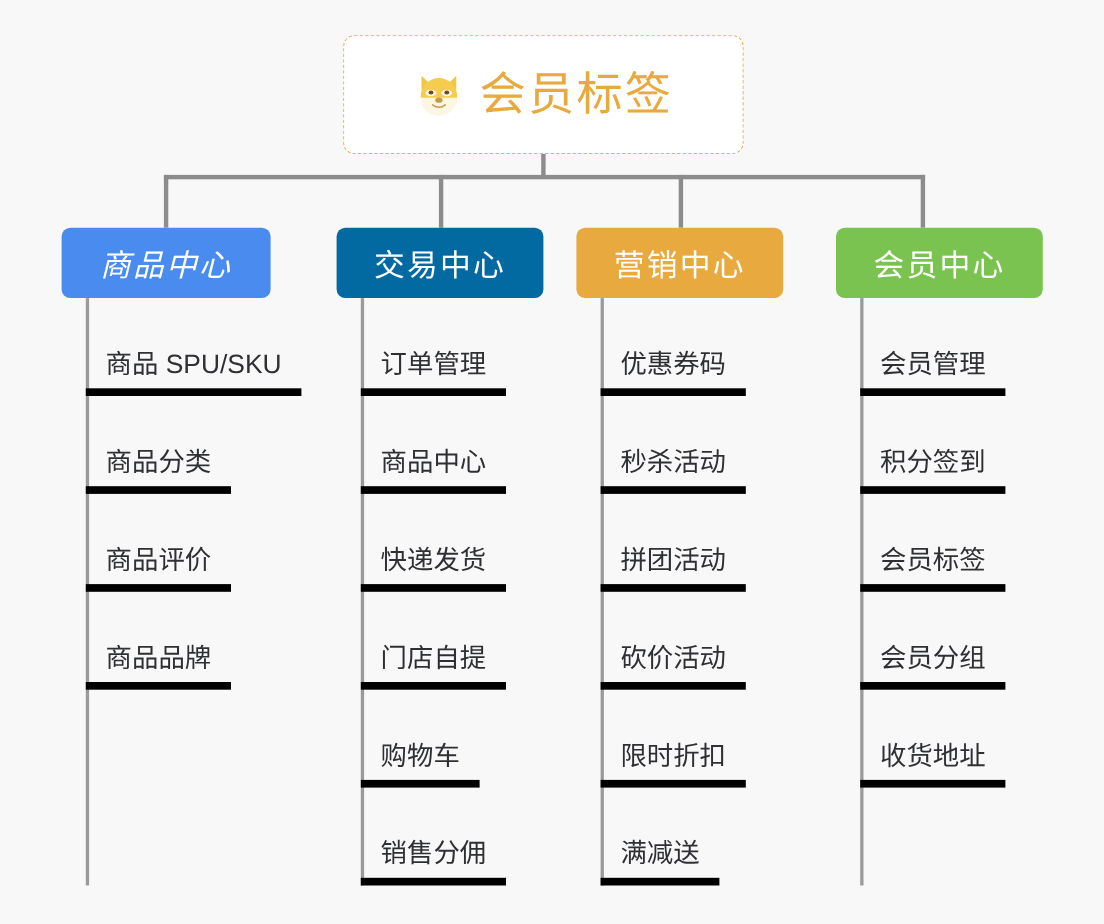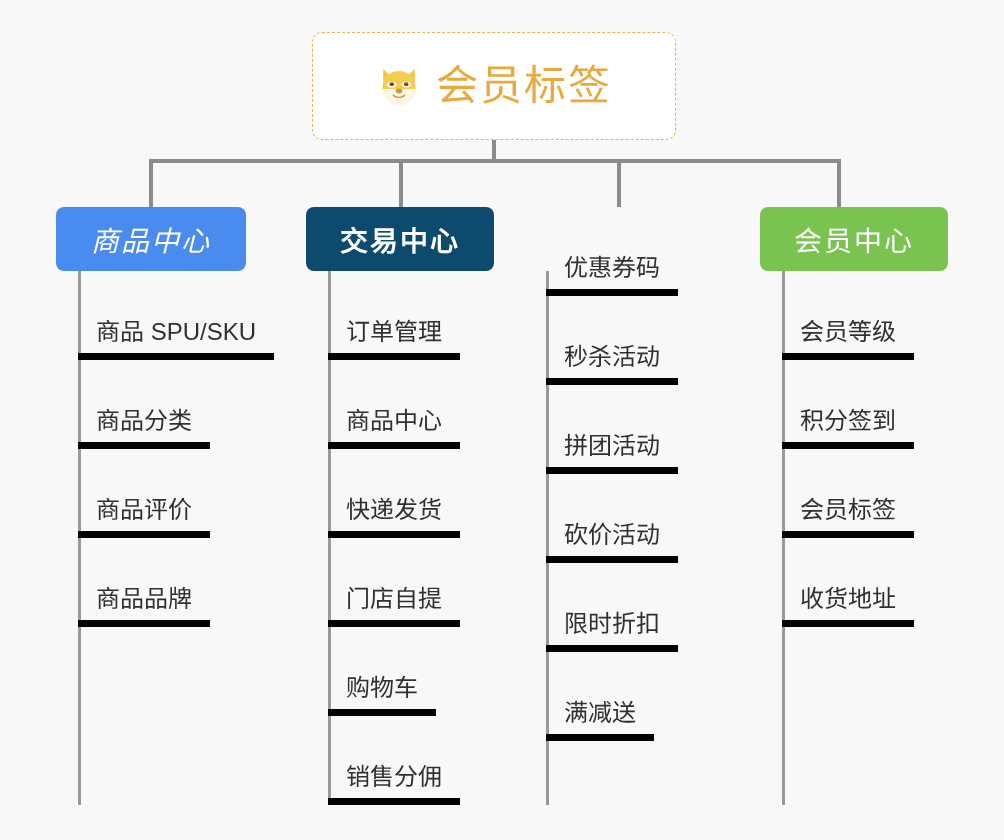--- a/index.html
+++ b/index.html
@@ -175,21 +175,21 @@
       <li class="leaf">
           <span class="leaf-inner"><span class="leaf-label">商品评价</span></span>
         </li>
       <li class="leaf">
           <span class="leaf-inner"><span class="leaf-label">商品品牌</span></span>
         </li>
     </ul>
   </div>
 
   <div class="column" style="left:306px;width:188px;">
-    <div class="cat-box" style="background: #0c4a6e; font-weight: bold;">
+    <div class="cat-box" style="background: #0369a1;">
       <span>交易中心</span>
     </div>
     <div class="trunk" style="height:534px;"></div>
     <ul class="leaves">
       <li class="leaf">
           <span class="leaf-inner"><span class="leaf-label">订单管理</span></span>
         </li>
       <li class="leaf">
           <span class="leaf-inner"><span class="leaf-label">商品中心</span></span>
         </li>
@@ -202,20 +202,23 @@
       <li class="leaf">
           <span class="leaf-inner"><span class="leaf-label">购物车</span></span>
         </li>
       <li class="leaf">
           <span class="leaf-inner"><span class="leaf-label">销售分佣</span></span>
         </li>
     </ul>
   </div>
 
   <div class="column" style="left:524px;width:188px;">
+    <div class="cat-box" style="background: rgb(232, 169, 63);">
+      <span>营销中心</span>
+    </div>
     <div class="trunk" style="height:534px;"></div>
     <ul class="leaves">
       <li class="leaf">
           <span class="leaf-inner"><span class="leaf-label">优惠券码</span></span>
         </li>
       <li class="leaf">
           <span class="leaf-inner"><span class="leaf-label">秒杀活动</span></span>
         </li>
       <li class="leaf">
           <span class="leaf-inner"><span class="leaf-label">拼团活动</span></span>
@@ -232,27 +235,30 @@
     </ul>
   </div>
 
   <div class="column" style="left:760px;width:188px;">
     <div class="cat-box" style="background: rgb(122, 195, 80);">
       <span>会员中心</span>
     </div>
     <div class="trunk" style="height:534px;"></div>
     <ul class="leaves">
       <li class="leaf">
-          <span class="leaf-inner"><span class="leaf-label">会员等级</span></span>
+          <span class="leaf-inner"><span class="leaf-label">会员管理</span></span>
         </li>
       <li class="leaf">
           <span class="leaf-inner"><span class="leaf-label">积分签到</span></span>
         </li>
       <li class="leaf">
           <span class="leaf-inner"><span class="leaf-label">会员标签</span></span>
         </li>
       <li class="leaf">
+          <span class="leaf-inner"><span class="leaf-label">会员分组</span></span>
+        </li>
+      <li class="leaf">
           <span class="leaf-inner"><span class="leaf-label">收货地址</span></span>
         </li>
     </ul>
   </div>
 
 </div>
 
 </body></html>

